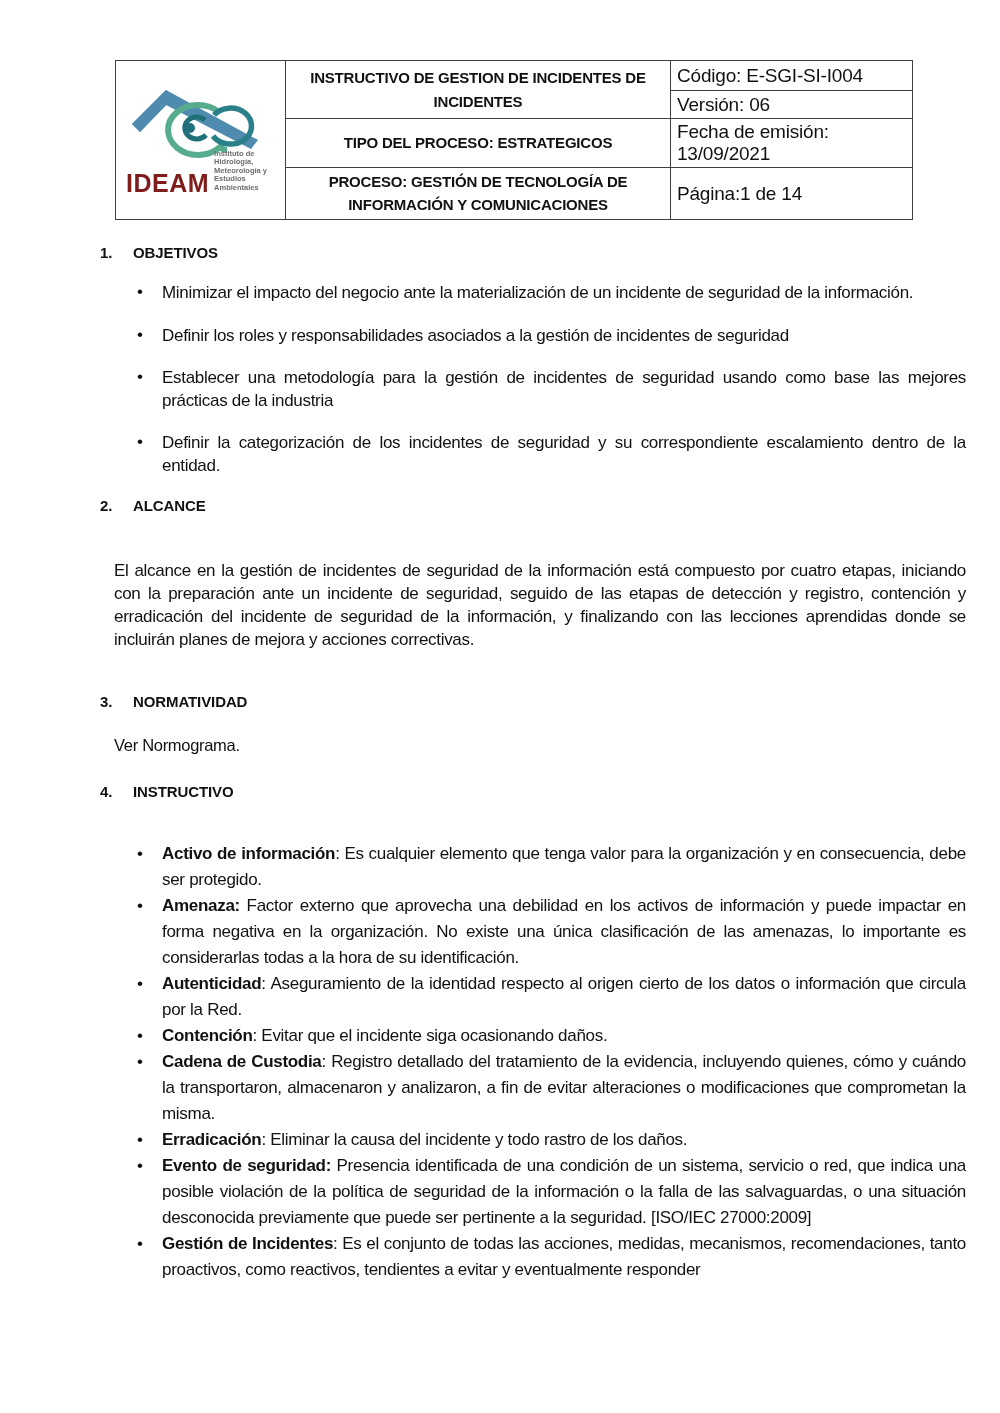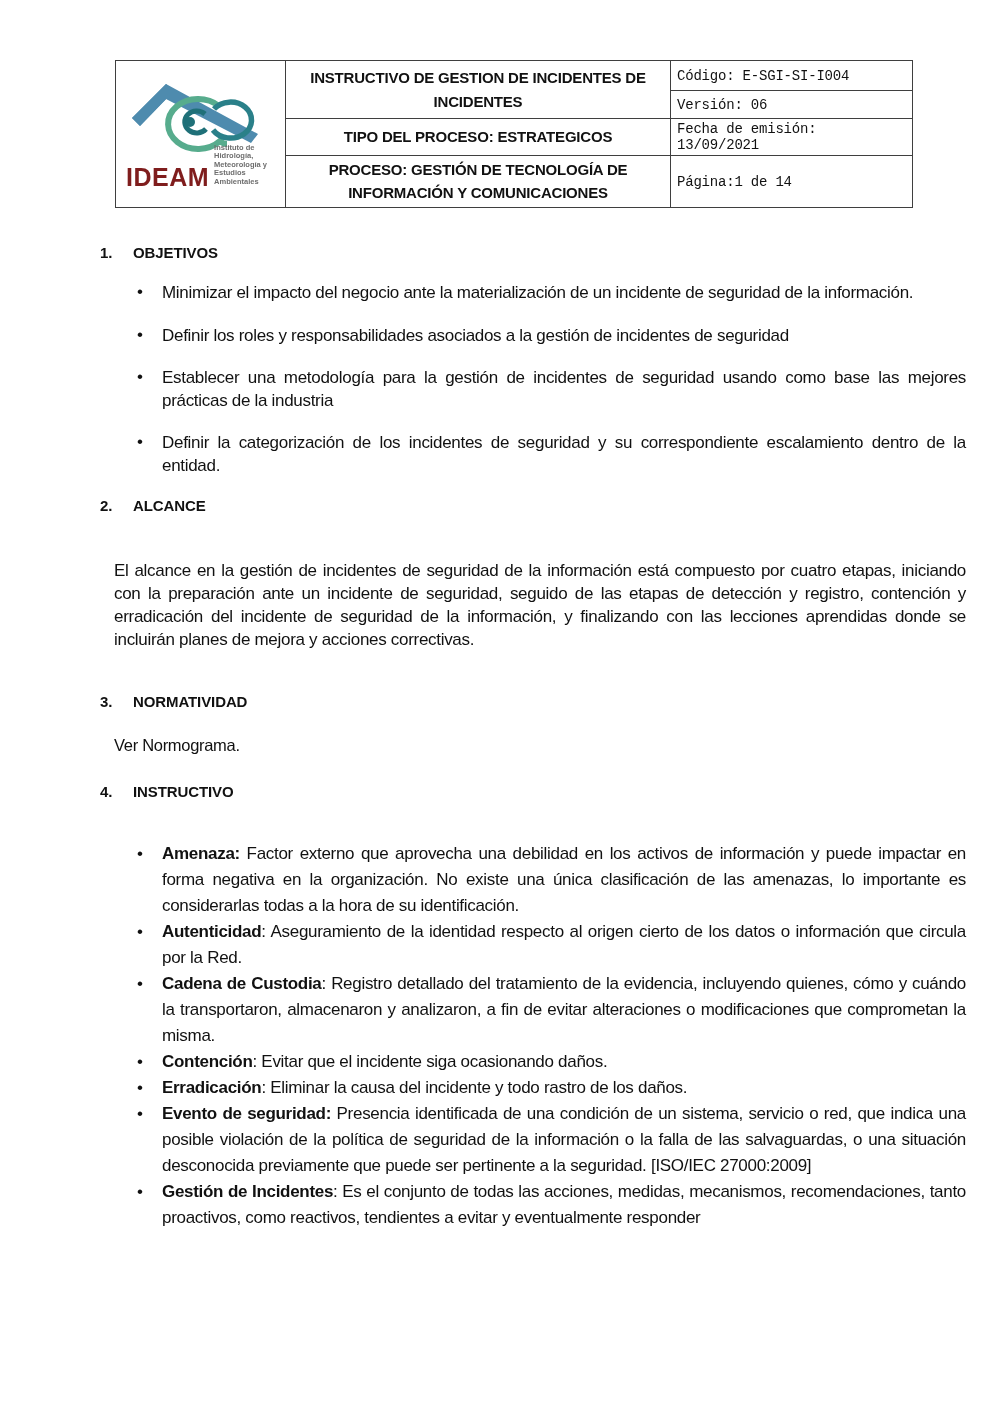--- a/index.html
+++ b/index.html
@@ -17,21 +17,21 @@
   table.hdr td { border:1.5px solid #3f3f3f; padding:2px 6px; vertical-align:middle; }
   td.logo-cell { width:170px; }
   td.title-cell {
     width:385px; text-align:center; font-weight:bold; font-size:15px;
     line-height:1.55; height:58px; letter-spacing:-0.2px;
   }
   td.proc-cell {
     width:385px; text-align:center; font-weight:bold; font-size:15px;
     line-height:1.5; letter-spacing:-0.2px;
   }
-  td.meta-cell { width:242px; font-size:14px; padding-left:9px; letter-spacing:-0.2px;font-family:Liberation Mono, monospace; }
+  td.meta-cell { width:242px; font-size:19px; padding-left:9px; letter-spacing:-0.2px; }
   tr.r1 td.meta-cell { height:30px; }
   tr.r2 td.meta-cell { height:28px; }
   tr.r3 td { height:30px; }
   tr.r4 td { height:52px; }
   
   .logo { display:flex; flex-direction:column; align-items:flex-start; padding:2px 0 2px 4px; }
   .logo svg { display:block; }
   .logo-text-row { display:flex; align-items:flex-end; gap:5px; margin-top:-14px; }
   .logo-acronym {
     font-weight:bold; font-size:25px; letter-spacing:0.5px; color:#7f1d1d;
@@ -138,23 +138,24 @@
       <span class="num">3.</span>
       <span>NORMATIVIDAD</span>
     </div>
     <p class="para norm">Ver Normograma.</p>
 
     <div class="sec-head h4">
       <span class="num">4.</span>
       <span>INSTRUCTIVO</span>
     </div>
     <ul class="def-list">
+      <li><span class="term">Activo de información</span><span>: Es cualquier elemento que tenga valor para la organización y en consecuencia, debe ser protegido.</span></li>
       <li><span class="term">Amenaza:</span><span> Factor externo que aprovecha una debilidad en los activos de información y puede impactar en forma negativa en la organización. No existe una única clasificación de las amenazas, lo importante es considerarlas todas a la hora de su identificación.</span></li>
       <li><span class="term">Autenticidad</span><span>: Aseguramiento de la identidad respecto al origen cierto de los datos o información que circula por la Red.</span></li>
+      <li><span class="term">Contención</span><span>: Evitar que el incidente siga ocasionando daños.</span></li>
       <li><span class="term">Cadena de Custodia</span><span>: Registro detallado del tratamiento de la evidencia, incluyendo quienes, cómo y cuándo la transportaron, almacenaron y analizaron, a fin de evitar alteraciones o modificaciones que comprometan la misma.</span></li>
-      <li><span class="term">Contención</span><span>: Evitar que el incidente siga ocasionando daños.</span></li>
       <li><span class="term">Erradicación</span><span>: Eliminar la causa del incidente y todo rastro de los daños.</span></li>
       <li><span class="term">Evento de seguridad:</span><span> Presencia identificada de una condición de un sistema, servicio o red, que indica una posible violación de la política de seguridad de la información o la falla de las salvaguardas, o una situación desconocida previamente que puede ser pertinente a la seguridad. [ISO/IEC 27000:2009]</span></li>
       <li><span class="term">Gestión de Incidentes</span><span>: Es el conjunto de todas las acciones, medidas, mecanismos, recomendaciones, tanto proactivos, como reactivos, tendientes a evitar y eventualmente responder</span></li>
     </ul>
 
   </div>
 </div>
 
 </body></html>

